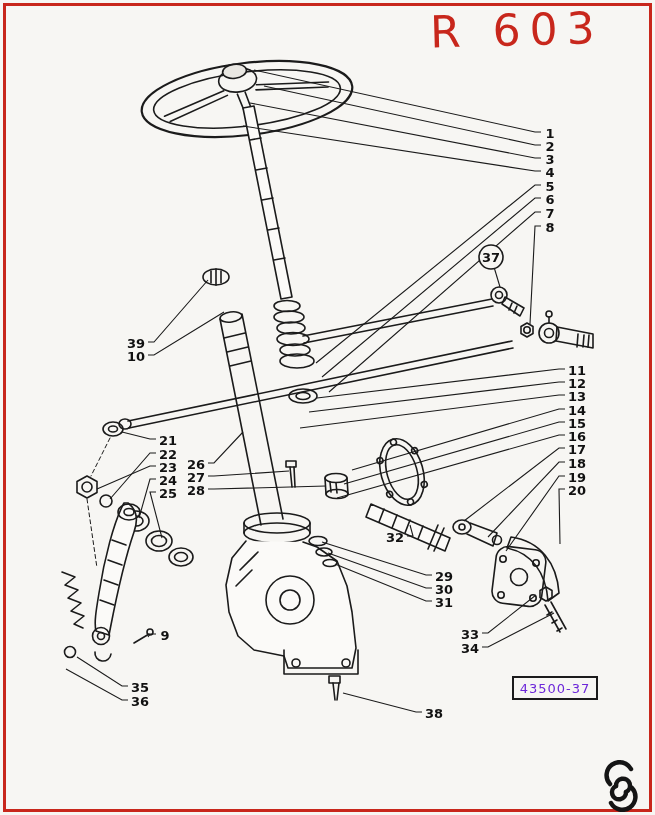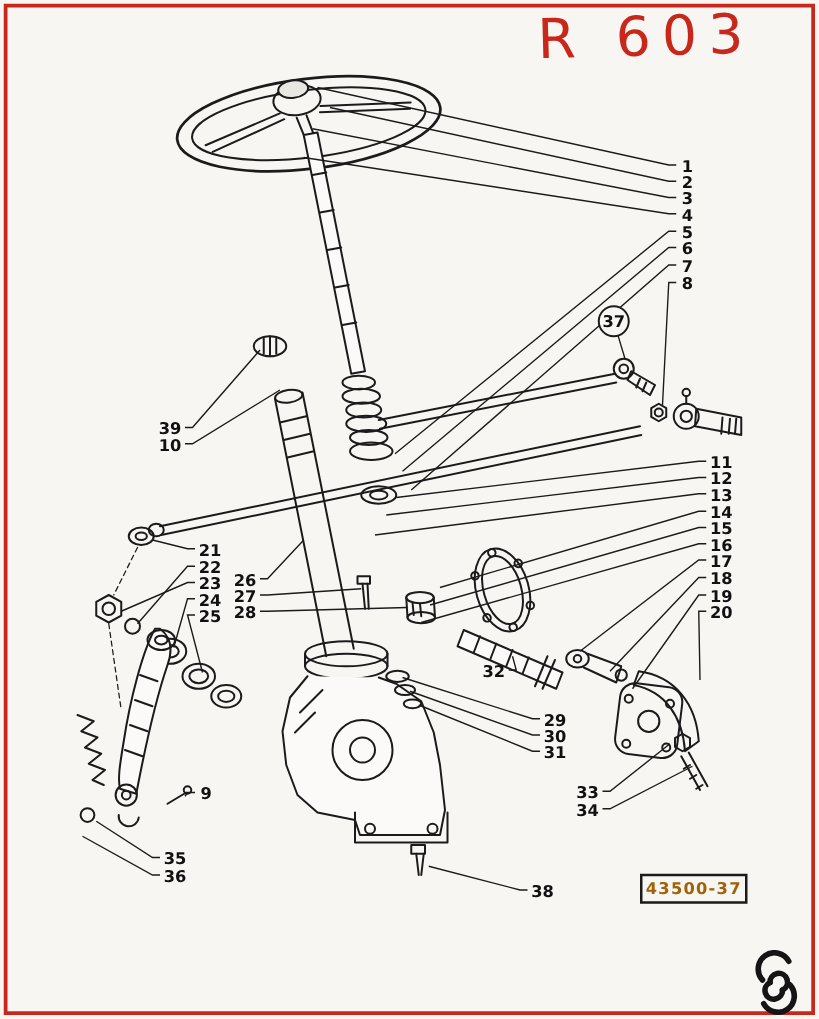--- a/index.html
+++ b/index.html
@@ -24,22 +24,22 @@
     transform:rotate(-1.5deg);
     font-weight:500;
     z-index:6;
     white-space:nowrap;
   }
   .drawing{position:absolute;left:0;top:0;z-index:2;}
   .ref-box{
     position:absolute;left:512px;top:676px;width:82px;height:20px;
     border:2px solid #1b1b1b;
     display:flex;align-items:center;justify-content:center;
-    font-size:13px;font-weight:bold;letter-spacing:1px;color:#a16207;
-    z-index:4;background:transparent;margin-top:23px;
+    font-size:13px;font-weight:normal;letter-spacing:1px;color:#6d28d9;
+    z-index:4;background:transparent;
   }
   .logo{position:absolute;right:8px;bottom:3px;z-index:6;}
   .callout-num{font:bold 13px "DejaVu Sans", sans-serif;fill:#111;}
 </style>
 </head>
 <body style="background: rgb(247, 246, 243);">
 
 <div class="page">
 
   <div class="frame" style="border-color: rgb(200, 39, 28);"></div>

